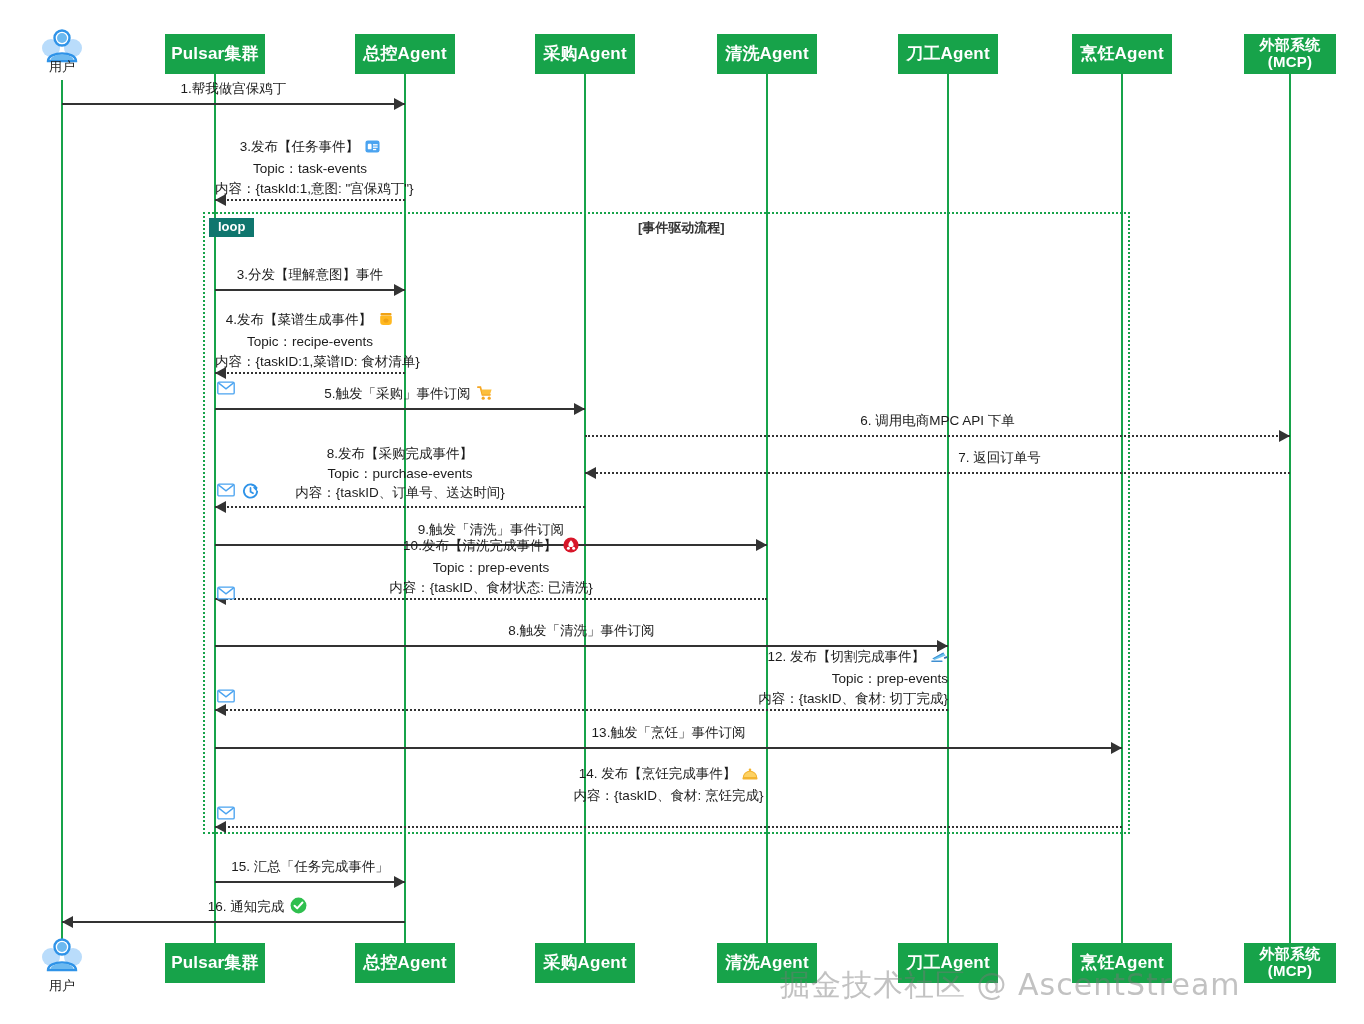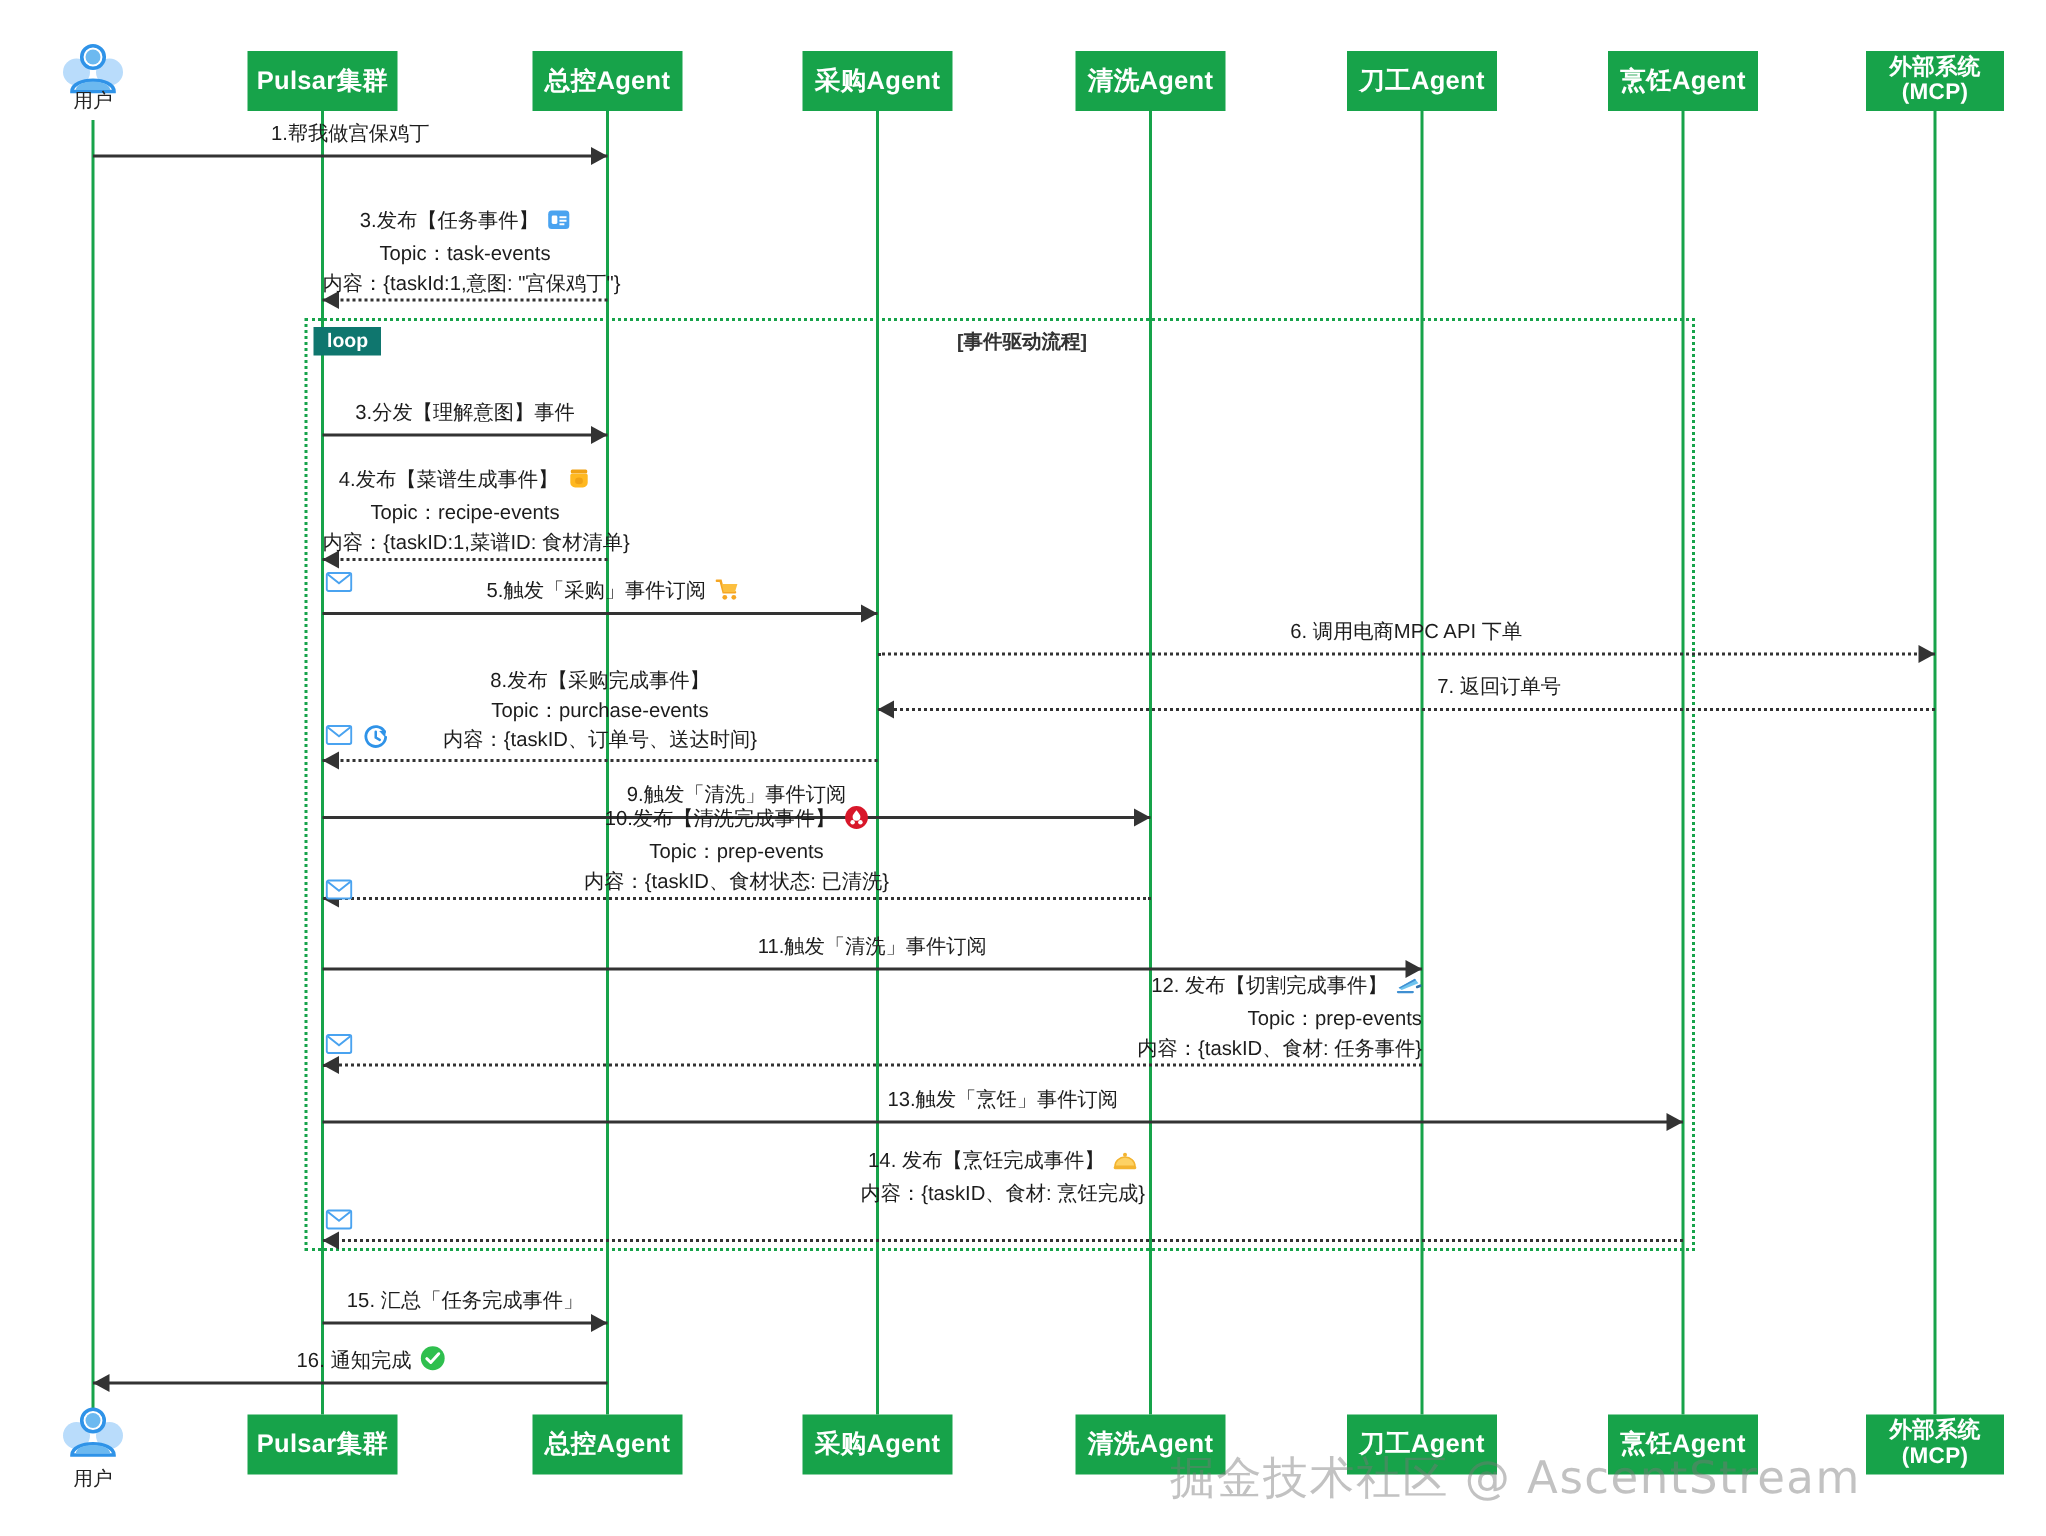--- a/index.html
+++ b/index.html
@@ -230,33 +230,33 @@
               <path d="M8 3.2 c1.6 2 2.6 3.1 2.6 4.3 a2.6 2.6 0 0 1 -5.2 0 c0 -1.2 1 -2.3 2.6 -4.3z" fill="#ffffff"></path>
               <circle cx="5.4" cy="11.2" r="1.5" fill="#ffffff"></circle>
               <circle cx="10.6" cy="11.2" r="1.5" fill="#ffffff"></circle>
             </svg></span></span></span>
       <span class="ln">Topic：prep-events</span>
       <span class="ln">内容：{taskID、食材状态: 已清洗}</span>
     </div>
     <div class="msg solid" style="left: 215px; top: 645px; width: 733px;"></div>
     <div class="arrowhead right" style="top: 640px; left: 937px;"></div>
     <div class="mlabel" style="top: 621px; left: 215px; width: 733px;">
-      <span class="ln">11.触发「清洗」事件订阅</span>
+      <span class="ln">8.触发「清洗」事件订阅</span>
     </div>
     <div class="msg dashed" style="left: 215px; top: 709px; width: 733px;"></div>
     <div class="arrowhead left" style="top: 704px; left: 215px;"></div>
     <div class="mlabel" style="top: 647px; left: 215px; width: 733px; text-align: right;">
       <span class="ln"><span><span>12. 发布【切割完成事件】</span><span class="emj" style="display: inline-block; vertical-align: -3px; margin-left: 6px;"><svg width="17" height="14" viewBox="0 0 18 14">
               <path d="M1.5 8.5 L13 2.2 L15.5 5.4 L3.6 10.2 Z" fill="#6fc4ef"></path>
               <path d="M1.5 8.5 L13 2.2 L13.8 3.3 L2.4 9.2 Z" fill="#3f8fd1"></path>
               <rect x="13.4" y="7.4" width="4.2" height="1.9" rx="0.9" transform="rotate(-20 13.4 7.4)" fill="#2f6fa8"></rect>
               <path d="M1 11.6 h10.5" stroke="#3f8fd1" stroke-width="1.6" stroke-linecap="round"></path>
             </svg></span></span></span>
       <span class="ln">Topic：prep-events</span>
-      <span class="ln">内容：{taskID、食材: 任务事件}</span>
+      <span class="ln">内容：{taskID、食材: 切丁完成}</span>
     </div>
     <div class="msg solid" style="left: 215px; top: 747px; width: 907px;"></div>
     <div class="arrowhead right" style="top: 742px; left: 1111px;"></div>
     <div class="mlabel" style="top: 723px; left: 215px; width: 907px;">
       <span class="ln">13.触发「烹饪」事件订阅</span>
     </div>
     <div class="msg dashed" style="left: 215px; top: 826px; width: 907px;"></div>
     <div class="arrowhead left" style="top: 821px; left: 215px;"></div>
     <div class="mlabel" style="top: 764px; left: 215px; width: 907px;">
       <span class="ln"><span><span>14. 发布【烹饪完成事件】</span><span class="emj" style="display: inline-block; vertical-align: -3px; margin-left: 6px;"><svg width="16" height="14" viewBox="0 0 18 14">
@@ -266,21 +266,21 @@
             </svg></span></span></span>
       <span class="ln">内容：{taskID、食材: 烹饪完成}</span>
     </div>
     <div class="msg solid" style="left: 215px; top: 881px; width: 190px;"></div>
     <div class="arrowhead right" style="top: 876px; left: 394px;"></div>
     <div class="mlabel" style="top: 857px; left: 215px; width: 190px;">
       <span class="ln">15. 汇总「任务完成事件」</span>
     </div>
     <div class="msg solid" style="left: 62px; top: 921px; width: 343px;"></div>
     <div class="arrowhead left" style="top: 916px; left: 62px;"></div>
-    <div class="mlabel" style="top: 897px; left: 62px; width: 371px;">
+    <div class="mlabel" style="top: 897px; left: 72px; width: 371px;">
       <span class="ln"><span><span>16. 通知完成</span><span class="emj" style="display: inline-block; vertical-align: -3px; margin-left: 6px;"><svg width="17" height="17" viewBox="0 0 18 18">
               <circle cx="9" cy="9" r="8.4" fill="#2fbf4e"></circle>
               <path d="M4.8 9.3 L7.6 12 L13.2 5.8" stroke="#ffffff" stroke-width="2.1" fill="none" stroke-linecap="round" stroke-linejoin="round"></path>
             </svg></span></span></span>
     </div>
     <div class="sicon" style="left: 217px; top: 381px;"><svg width="18" height="14" viewBox="0 0 20 15">
         <rect x="0.9" y="0.9" width="18.2" height="13.2" rx="1.4" fill="#ffffff" stroke="#4aa3f0" stroke-width="1.5"></rect>
         <path d="M1.6 1.8 L10 8.4 L18.4 1.8" stroke="#4aa3f0" stroke-width="1.5" fill="none"></path>
       </svg></div>
     <div class="sicon" style="left: 217px; top: 483px;"><svg width="18" height="14" viewBox="0 0 20 15">

